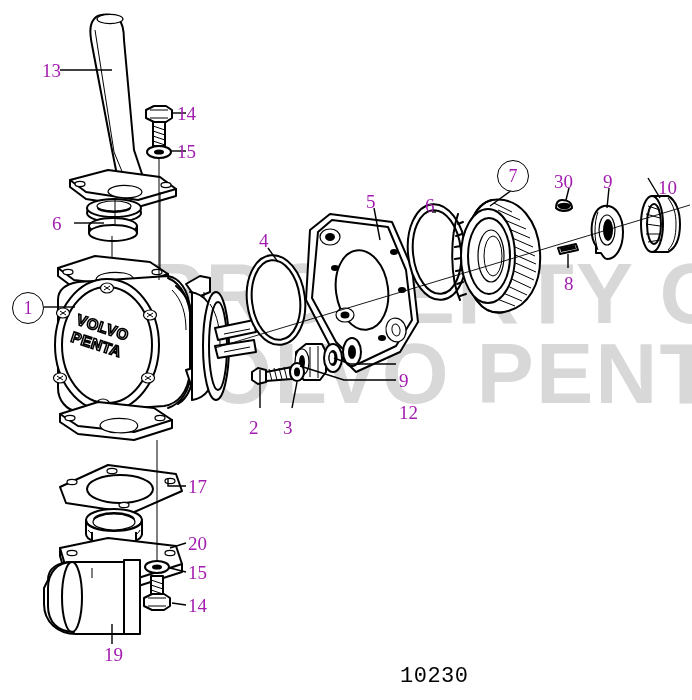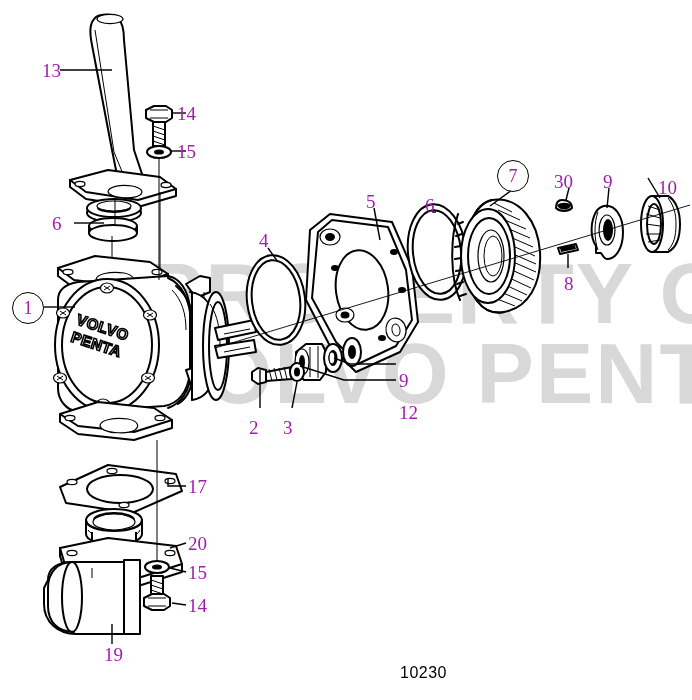--- a/index.html
+++ b/index.html
@@ -30,21 +30,21 @@
     font-size:19px;line-height:19px;color:#a21caf;
     white-space:nowrap;user-select:none;
   }
   .cal.circ{
     width:30px;height:30px;border:1.6px solid #000;border-radius:50%;
     display:flex;align-items:center;justify-content:center;
     font-size:18px;background:#fff;
   }
   #drawing-no{
     position:absolute;left:400px;top:664px;z-index:3;
-    font-size:16px;letter-spacing:0.5px;
+    font-size:22px;letter-spacing:0.5px;font-family:Liberation Mono, monospace;
   }
 </style>
 </head>
 <body>
 
 <div id="stage">
 
   <div class="wm" id="wm-line1">PROPERTY OF</div>
   <div class="wm" id="wm-line2">VOLVO PENTA</div>
 

